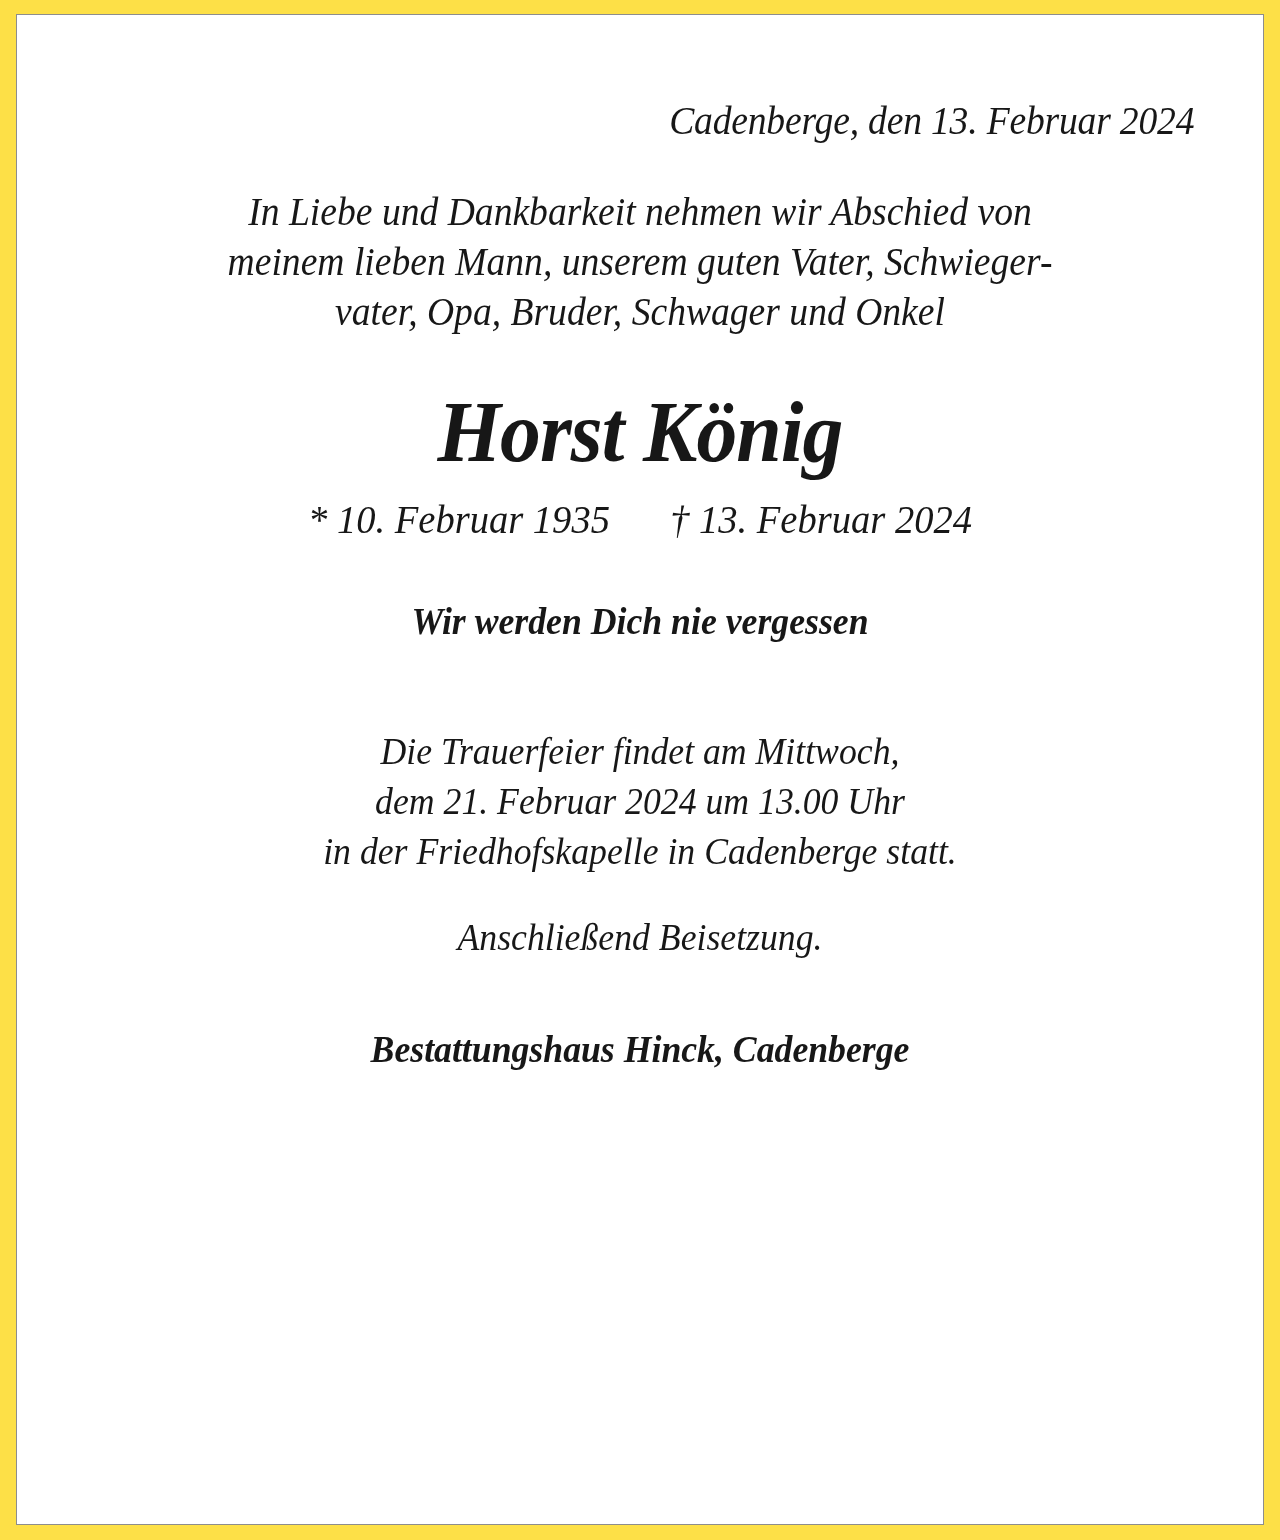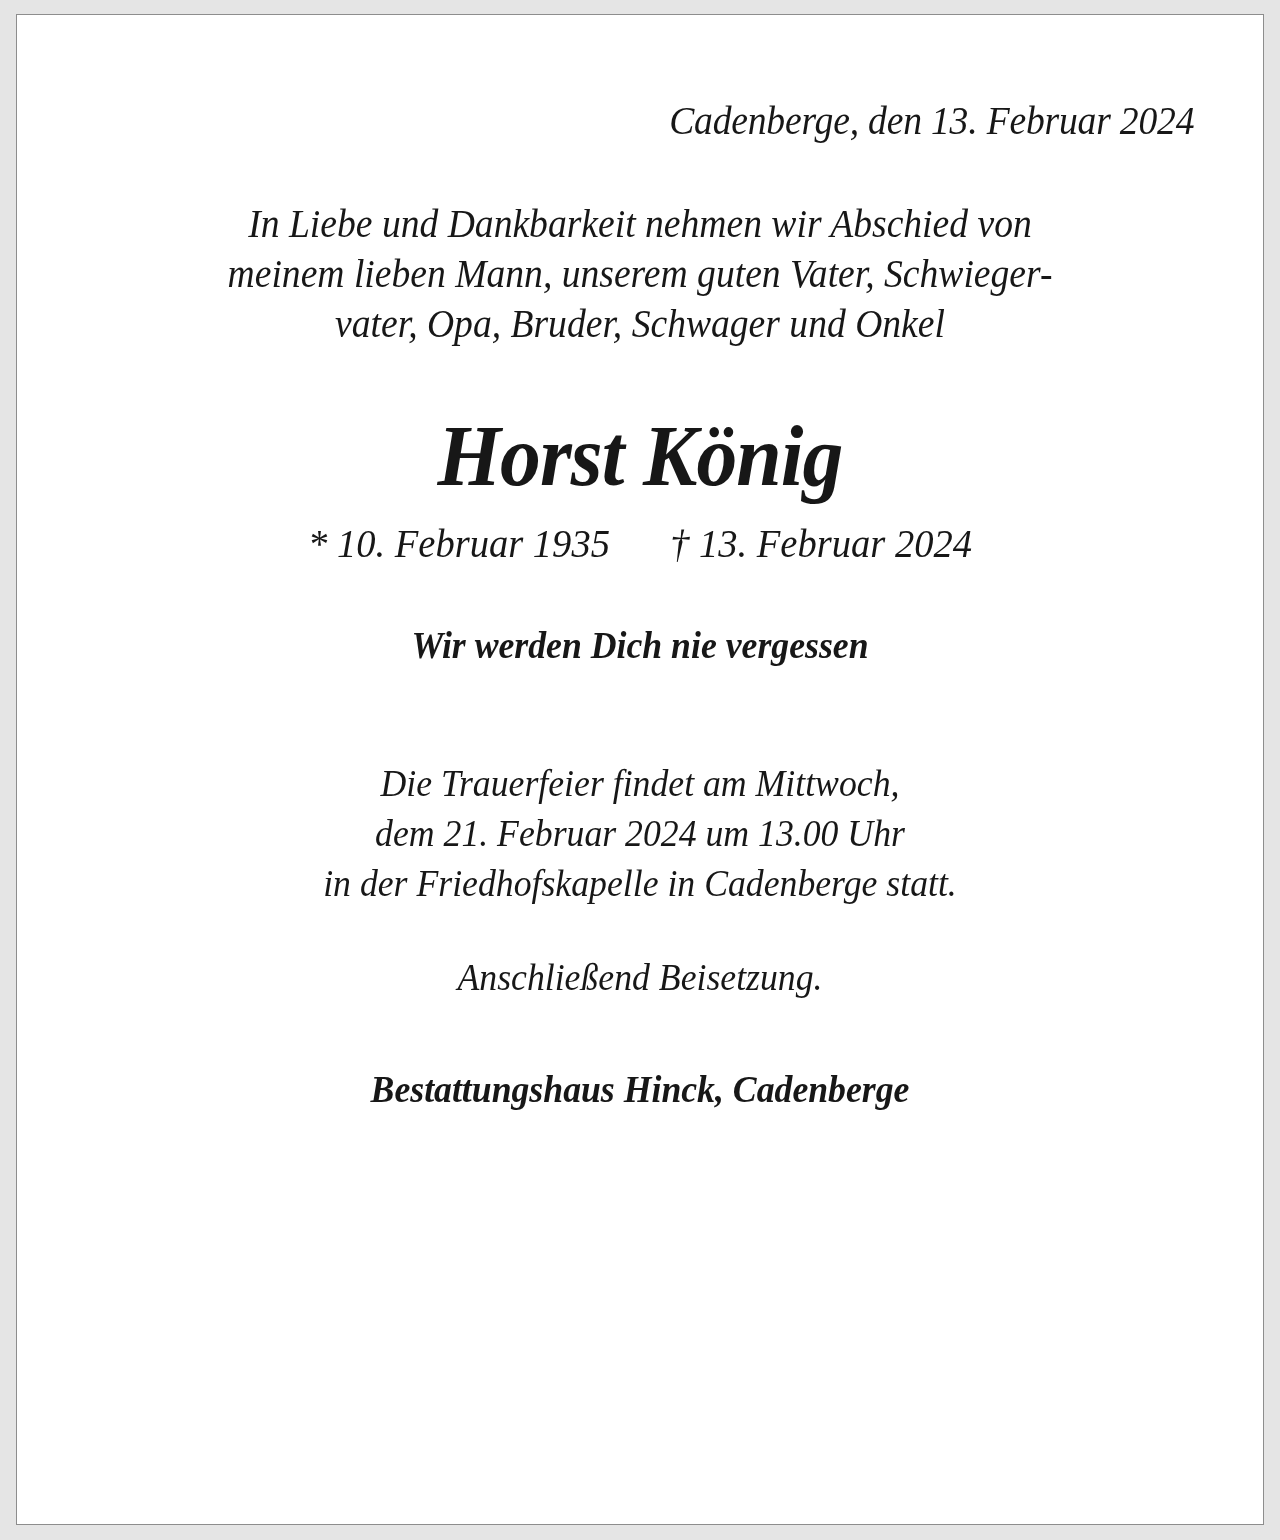--- a/index.html
+++ b/index.html
@@ -14,21 +14,21 @@
     overflow: hidden;
   }
 
   
   .notice-frame {
     position: absolute;
     left: 0;
     top: 0;
     width: 1280px;
     height: 1540px;
-    background: #e5e5e5;
+    background: #fde047;
     box-sizing: border-box;
     padding: 14px 16px 15px 16px;
   }
 
   
   .notice-card {
     position: relative;
     width: 100%;
     height: 100%;
     background: #ffffff;
@@ -62,21 +62,21 @@
     padding-top: 86px;
     transform: scaleX(0.94);
     transform-origin: right center;
     white-space: nowrap;
   }
 
   .intro {
     font-style: italic;
     font-size: 40px;
     line-height: 50px;
-    margin: 12px;
+    margin: 0;
     padding-top: 46px;
   }
   .intro .ln {
     display: block;
     transform: scaleX(0.94);
     white-space: nowrap;
   }
 
   .deceased-name {
     font-style: italic;
@@ -125,21 +125,21 @@
   .survivors .ln {
     display: block;
     transform: scaleX(0.94);
     white-space: nowrap;
   }
 
   .service {
     font-style: italic;
     font-size: 38px;
     line-height: 50px;
-    margin: 12px;
+    margin: 4px;
     padding-top: 82px;
   }
   .service .ln {
     display: block;
     transform: scaleX(0.94);
     white-space: nowrap;
   }
 
   .burial {
     font-style: italic;

